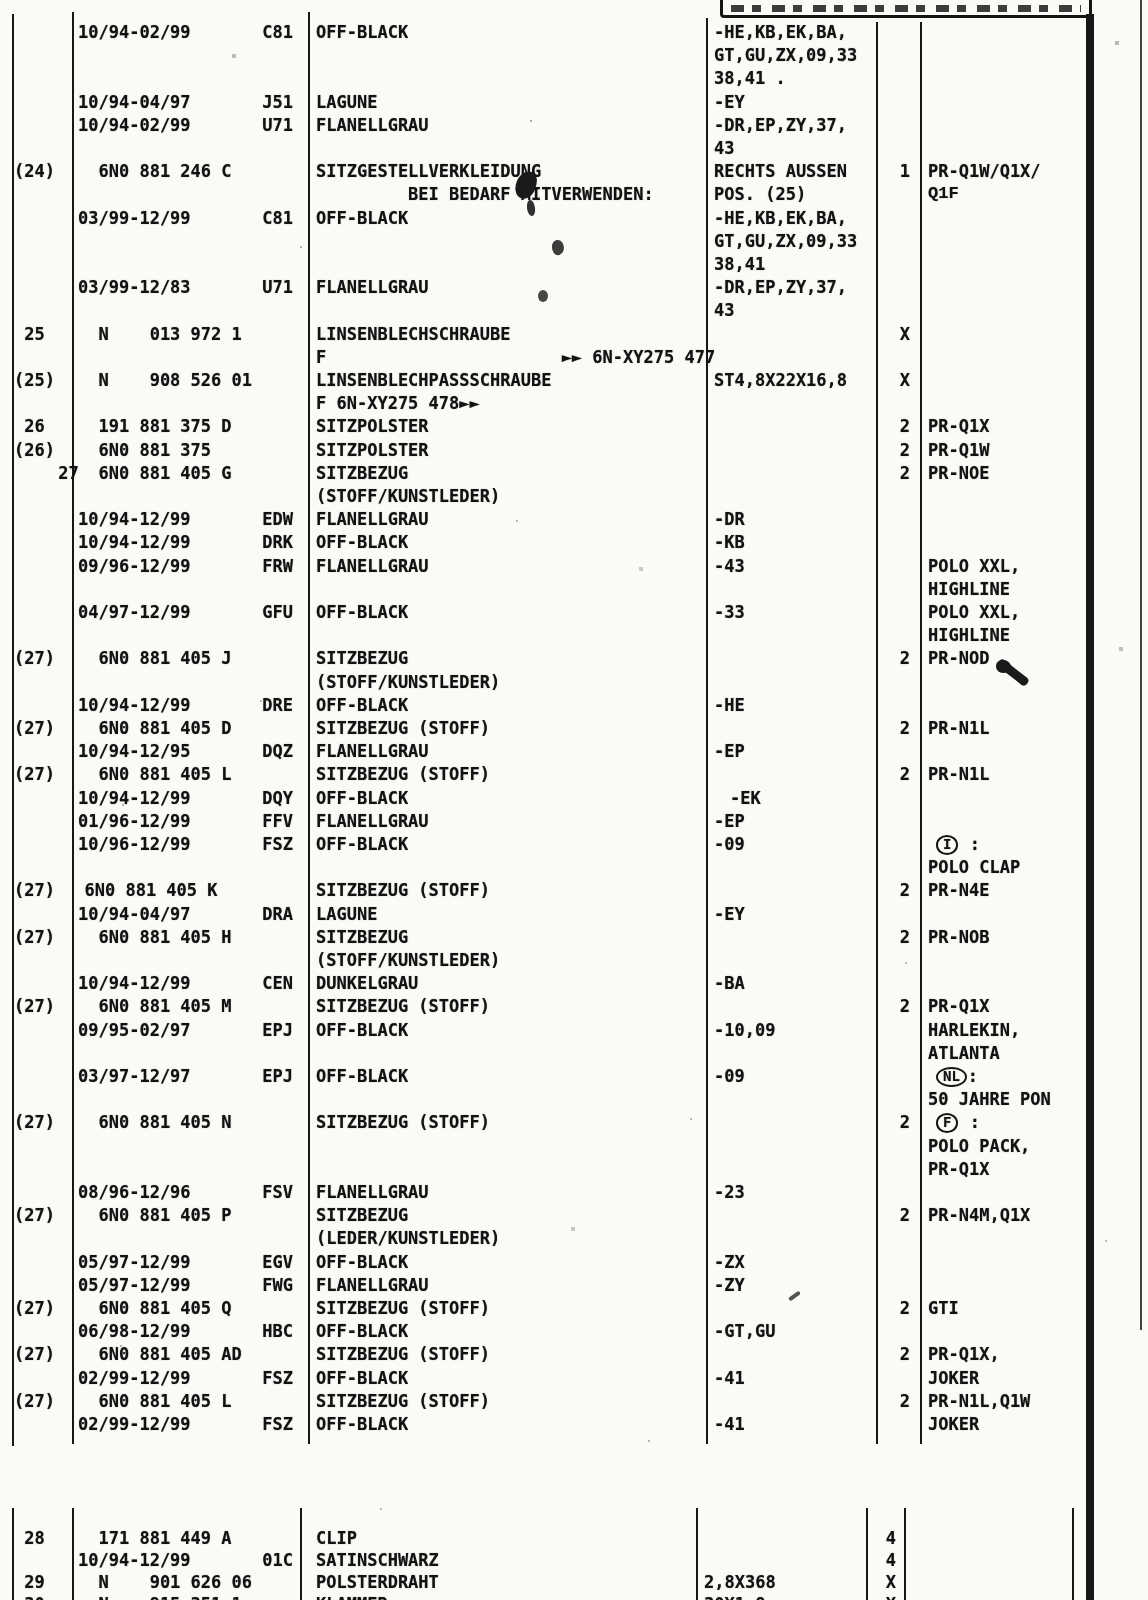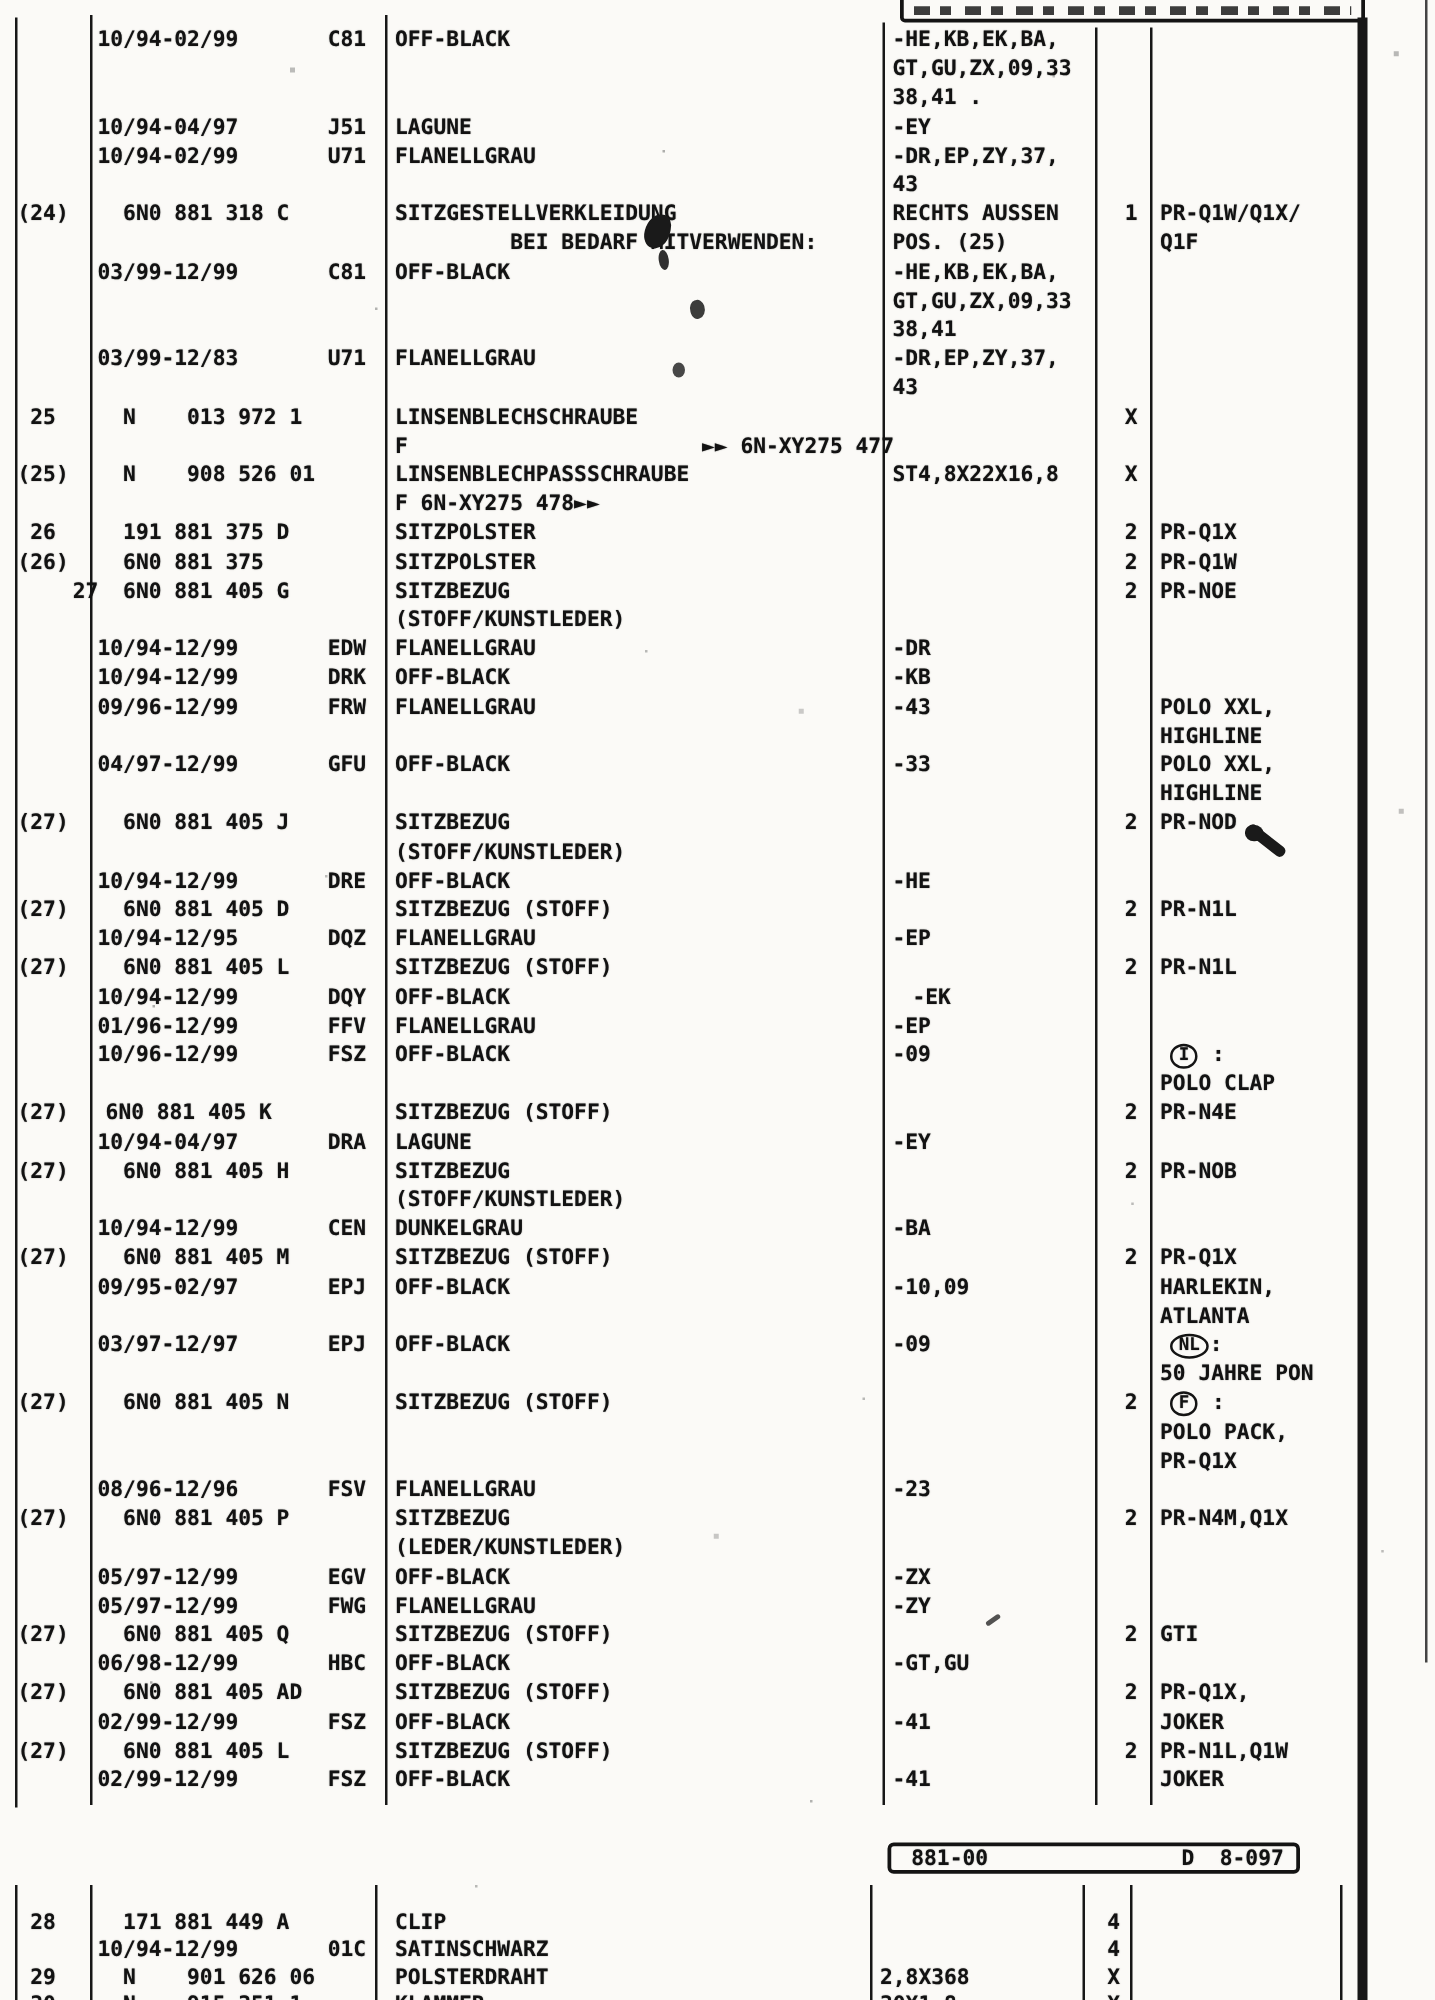--- a/index.html
+++ b/index.html
@@ -66,24 +66,20 @@
   <div class="rule" style="left:1140px;top:0;width:2px;height:1330px;opacity:.8;"></div>
 
   <div class="rule" style="left:12px;top:1508px;width:2px;height:92px;"></div>
   <div class="rule" style="left:72px;top:1508px;width:2px;height:92px;"></div>
   <div class="rule" style="left:300px;top:1508px;width:2px;height:92px;"></div>
   <div class="rule" style="left:696px;top:1508px;width:2px;height:92px;"></div>
   <div class="rule" style="left:866px;top:1508px;width:2px;height:92px;"></div>
   <div class="rule" style="left:904px;top:1508px;width:2px;height:92px;"></div>
   <div class="rule" style="left:1072px;top:1508px;width:2px;height:92px;"></div>
 
-  <div id="footer-box">
-    <span class="txt">881-00</span>
-    <span class="txt" style="white-space:pre;">D  8-097</span>
-  </div>
 
   <div id="main-rows">
       <div class="tline" style="top: 22px;">
         <div class="cell" style="left: 78px;">10/94-02/99       C81</div>
         <div class="cell" style="left: 316px;">OFF-BLACK</div>
         <div class="cell" style="left: 714px;">-HE,KB,EK,BA,</div>
       </div>
       <div class="tline" style="top: 45.2px;">
         <div class="cell" style="left: 714px;">GT,GU,ZX,09,33</div>
       </div>
@@ -98,30 +94,30 @@
       <div class="tline" style="top: 114.8px;">
         <div class="cell" style="left: 78px;">10/94-02/99       U71</div>
         <div class="cell" style="left: 316px;">FLANELLGRAU</div>
         <div class="cell" style="left: 714px;">-DR,EP,ZY,37,</div>
       </div>
       <div class="tline" style="top: 138px;">
         <div class="cell" style="left: 714px;">43</div>
       </div>
       <div class="tline" style="top: 161.2px;">
         <div class="cell" style="left: 14px;">(24)</div>
-        <div class="cell" style="left: 78px;">  6N0 881 318 C</div>
+        <div class="cell" style="left: 78px;">  6N0 881 246 C</div>
         <div class="cell" style="left: 316px;">SITZGESTELLVERKLEIDUNG</div>
         <div class="cell" style="left: 714px;">RECHTS AUSSEN</div>
         <div class="cell" style="left: 880px; width: 36px; text-align: right; padding-right: 6px; box-sizing: border-box;">1</div>
         <div class="cell" style="left: 928px; width: 158px;">PR-Q1W/Q1X/</div>
       </div>
       <div class="tline" style="top: 184.4px;">
         <div class="cell" style="left: 316px;">         BEI BEDARF MITVERWENDEN:</div>
         <div class="cell" style="left: 714px;">POS. (25)</div>
-        <div class="cell" style="left: 928px; width: 158px;">Q1F</div>
+        <div class="cell" style="left: 928px; width: 158px; font-family: Liberation Mono, monospace;">Q1F</div>
       </div>
       <div class="tline" style="top: 207.6px;">
         <div class="cell" style="left: 78px;">03/99-12/99       C81</div>
         <div class="cell" style="left: 316px;">OFF-BLACK</div>
         <div class="cell" style="left: 714px;">-HE,KB,EK,BA,</div>
       </div>
       <div class="tline" style="top: 230.8px;">
         <div class="cell" style="left: 714px;">GT,GU,ZX,09,33</div>
       </div>
       <div class="tline" style="top: 254px;">

